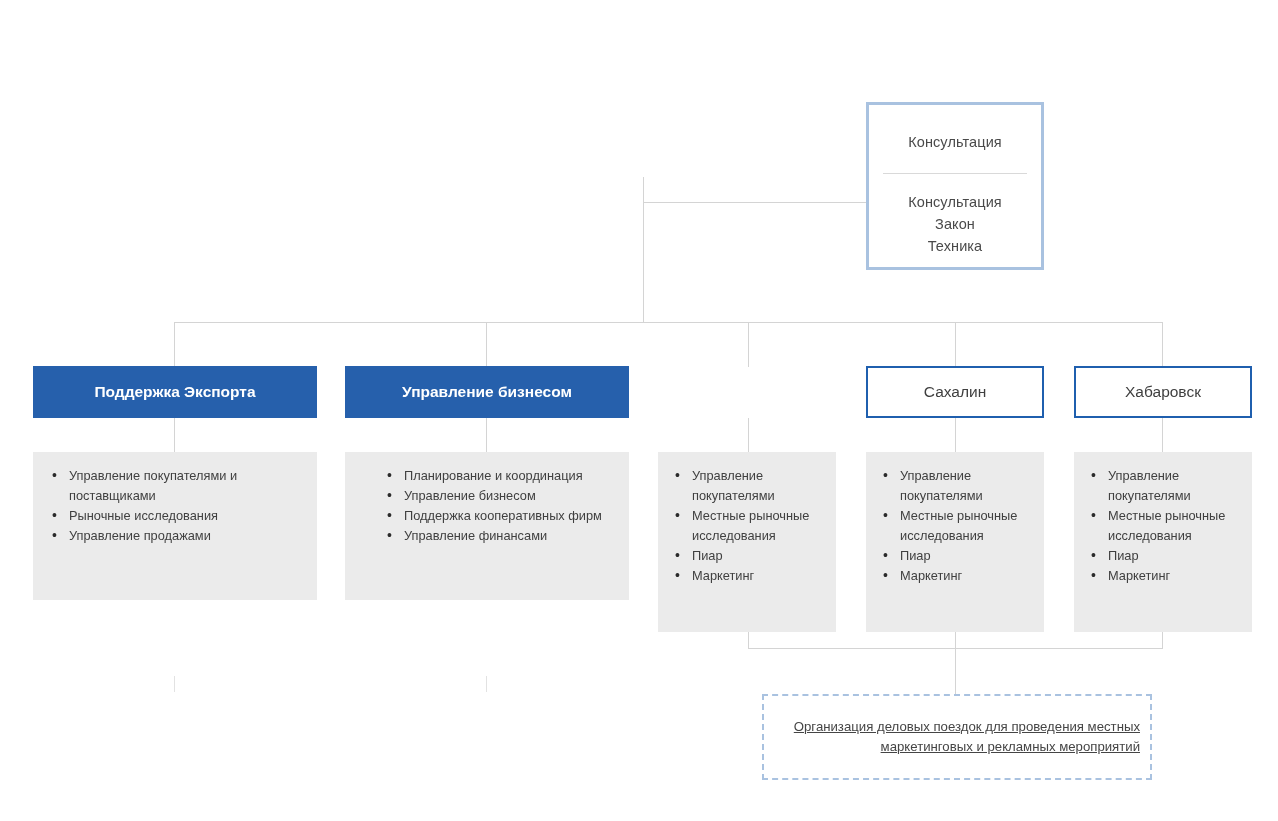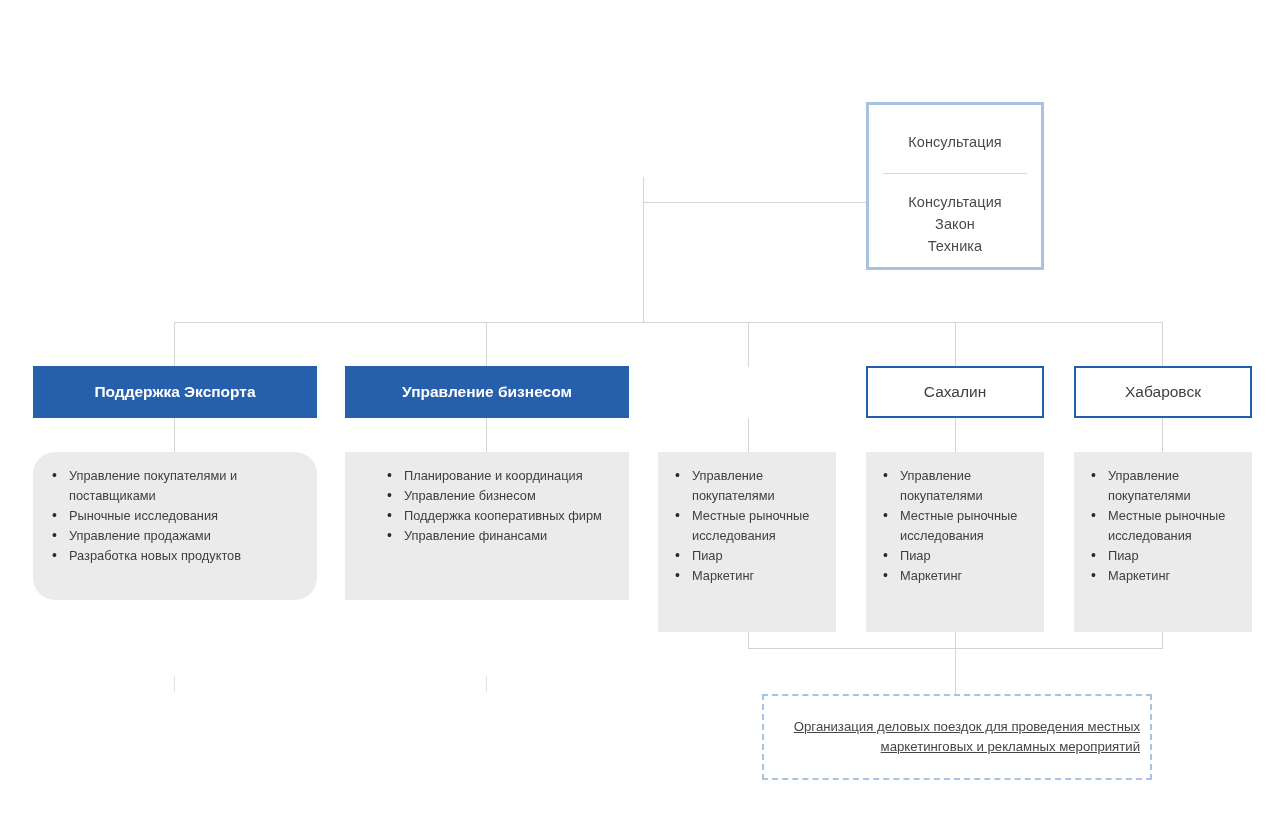--- a/index.html
+++ b/index.html
@@ -208,26 +208,25 @@
     <div class="consult-list">
       <div class="consult-item">Консультация</div>
       <div class="consult-item">Закон</div>
       <div class="consult-item">Техника</div>
     </div>
   </div>
 
   <div class="dept-head filled" style="left:33px; top:366px; width:284px;">
     <span>Поддержка Экспорта</span>
   </div>
-  <div class="panel wide" style="left:33px; top:452px; width:284px; height:148px;border-radius:22px;">
+  <div class="panel wide" style="left:33px; top:452px; width:284px; height:148px;">
     <ul>
       <li>Управление покупателями и поставщиками</li>
       <li>Рыночные исследования</li>
       <li>Управление продажами</li>
-      <li>Разработка новых продуктов</li>
     </ul>
   </div>
 
   <div class="dept-head filled" style="left:345px; top:366px; width:284px;">
     <span>Управление бизнесом</span>
   </div>
   <div class="panel wide" style="left:345px; top:452px; width:284px; height:148px;padding-left:33px;">
     <ul>
       <li>Планирование и координация</li>
       <li>Управление бизнесом</li>

